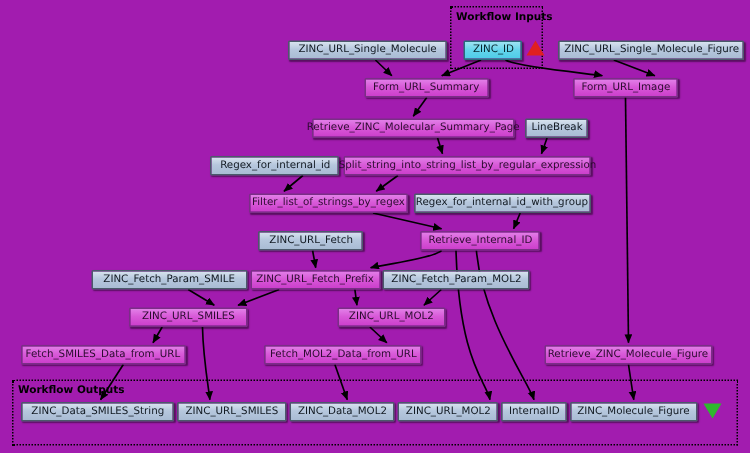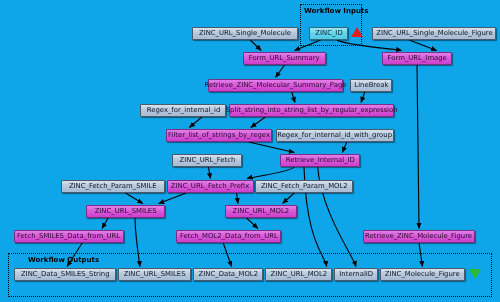--- a/index.html
+++ b/index.html
@@ -1,17 +1,17 @@
 <!DOCTYPE html>
 <html><head>
 <meta charset="utf-8">
 <style>
   html,body{margin:0;padding:0;background:#ffffff;}
   body{width:500px;height:302px;font-family:"DejaVu Sans","Liberation Sans",sans-serif;}
-  #canvas{position:relative;width:500px;height:302px;overflow:hidden;background:#0ea5e9;}
+  #canvas{position:relative;width:500px;height:302px;overflow:hidden;background:#a21caf;}
   svg.edges{position:absolute;left:0;top:0;width:500px;height:302px;pointer-events:none;}
 
   .cluster{position:absolute;border:1px dotted #000;box-sizing:border-box;background:transparent;}
   .cluster-label{position:absolute;font-size:7px;color:#000;font-weight:bold;white-space:nowrap;letter-spacing:0px;}
 
   .node{position:absolute;box-sizing:border-box;display:flex;align-items:center;justify-content:center;
         font-size:7px;line-height:1;white-space:nowrap;border-radius:1px;
         box-shadow:1px 1px 1px rgba(0,0,0,0.45);}
   .node span{display:block;transform:scale(0.98);}
 
@@ -67,21 +67,21 @@
         <path d="M223.25,243 L231.5,266.5"></path>
         <path d="M417,65 L419,228.5"></path>
         <path d="M419,243 L422.5,266.5"></path>
       </g>
   </svg>
 
   <div class="cluster" id="cl-workflow-inputs" style="left: 300px; top: 4px; width: 62px; height: 42px;"></div>
   <div class="cluster-label" id="cl-workflow-inputs-label" style="left: 304px; top: 7px;">Workflow Inputs</div>
 
   <div class="cluster" id="cl-workflow-outputs" style="left: 8px; top: 253px; width: 484px; height: 44px;"></div>
-  <div class="cluster-label" id="cl-workflow-outputs-label" style="left: 28px; top: 256px;">Workflow Outputs</div>
+  <div class="cluster-label" id="cl-workflow-outputs-label" style="left: 12px; top: 256px;">Workflow Outputs</div>
 
   <div id="node-layer">
       <div class="node n-input" style="left: 192px; top: 27px; width: 106px; height: 13px;">
         <span>ZINC_URL_Single_Molecule</span>
       </div>
       <div class="node n-port" style="left: 309px; top: 27px; width: 39px; height: 13px;">
         <span>ZINC_ID</span>
       </div>
       <div class="node n-input" style="left: 372px; top: 27px; width: 124px; height: 13px;">
         <span>ZINC_URL_Single_Molecule_Figure</span>

